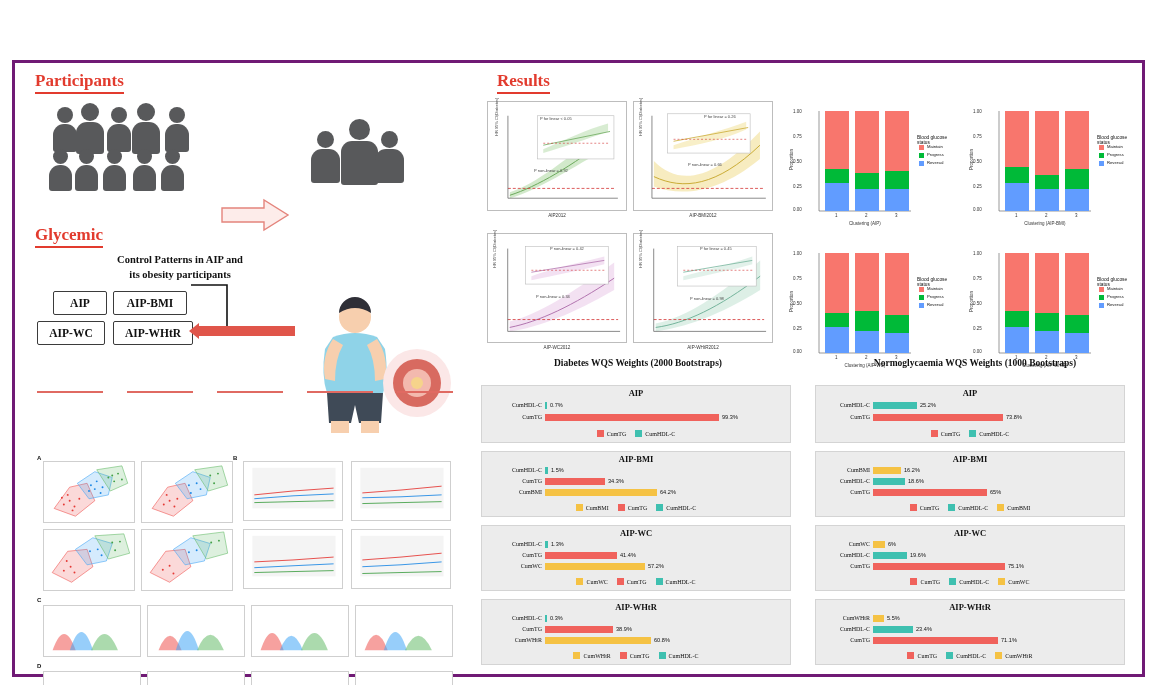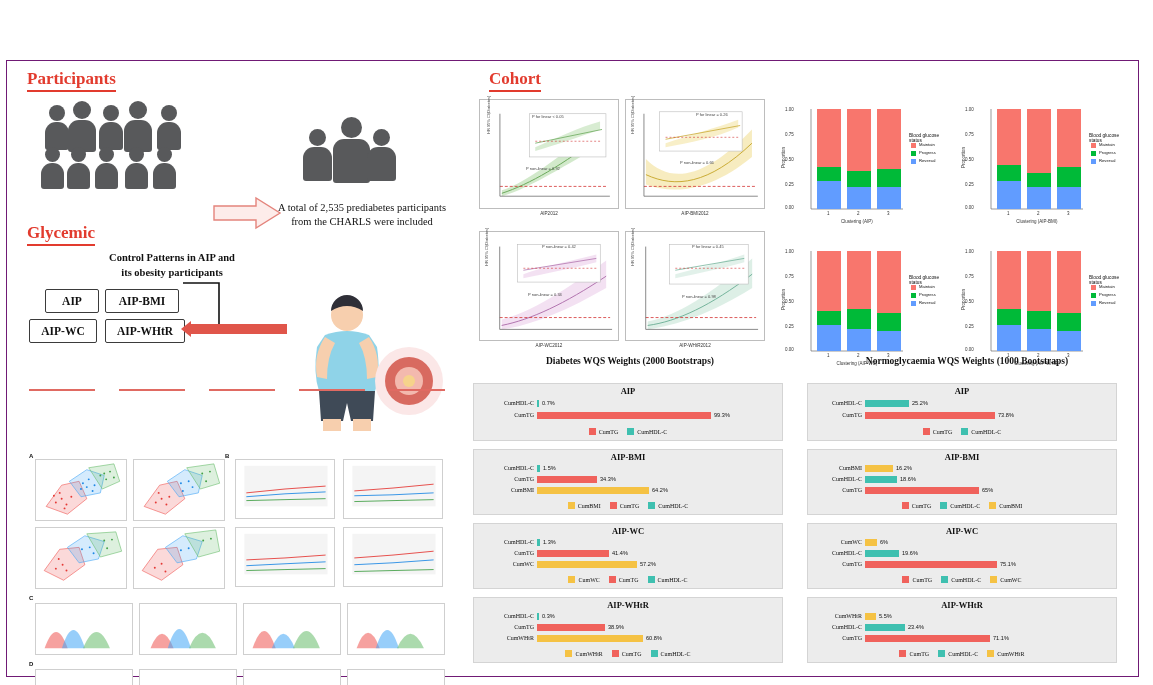--- a/index.html
+++ b/index.html
@@ -9,22 +9,22 @@
   
   .title-banner{
     position:absolute;left:10px;top:6px;width:1133px;height:48px;
     background:#ef3b36;color:#ffffff;display:flex;align-items:center;justify-content:center;
     text-align:center;padding:0 10px;box-sizing:border-box;
   }
   .title-banner .t{font-family:"Liberation Sans",sans-serif;font-weight:bold;font-size:14.5px;line-height:1.35;}
 
   
   .frame{
-    position:absolute;left:6px;top:60px;width:1133px;height:617px;
-    border:1px solid #701a75;box-sizing:border-box;background:#fff;
+    position:absolute;left:12px;top:60px;width:1133px;height:617px;
+    border:3px solid #701a75;box-sizing:border-box;background:#fff;
   }
 
   .sec-head{
     position:absolute;font-family:"Liberation Serif",serif;font-weight:bold;
     color:#e23b2e;font-size:17px;
   }
   .sec-head.underline:after{
     content:"";position:absolute;left:0;bottom:-3px;width:100%;height:2px;background:#e23b2e;
   }
 
@@ -151,21 +151,20 @@
       <div class="person" style="left:34px;top:6px;">
           <div class="head" style="left:0;top:0;width:21px;height:21px;"></div>
           <div class="body" style="left:-8px;top:22px;width:37px;height:44px;"></div>
         </div>
       <div class="person" style="left:66px;top:18px;">
           <div class="head" style="left:0;top:0;width:17px;height:17px;"></div>
           <div class="body" style="left:-6px;top:18px;width:29px;height:34px;"></div>
         </div>
     </div>
 
-    <div class="caption" style="left:260px;top:140px;width:190px;">A total of 2,535 prediabetes participants from the CHARLS were included</div>
 
     <div class="sec-head underline" style="left:20px;top:162px;">Glycemic</div>
 
     <div style="position:absolute;left:60px;top:190px;width:210px;text-align:center;font-family:'Liberation Serif',serif;font-weight:bold;font-size:10.5px;color:#111;line-height:1.4;">
       <div>Control Patterns in AIP and</div>
       <div>its obesity participants</div>
     </div>
 
     <div class="ebox" style="left:38px;top:228px;width:52px;height:22px;">AIP</div>
     <div class="ebox" style="left:98px;top:228px;width:72px;height:22px;">AIP-BMI</div>
@@ -399,21 +398,21 @@
       </div>
       <div class="bl-cell" style="left:318px;top:216px;width:98px;height:52px;">
         <svg viewBox="0 0 98 52" width="100%" height="100%">
           <path d="M8,46 q12,-32 24,0 z" fill="#ef5350" fill-opacity="0.55"></path>
           <path d="M28,46 q12,-38 24,0 z" fill="#42a5f5" fill-opacity="0.55"></path>
           <path d="M50,46 q14,-30 28,0 z" fill="#66bb6a" fill-opacity="0.55"></path>
         </svg>
       </div>
     </div>
 
-    <div class="sec-head underline" style="left:482px;top:8px;">Cohort</div>
+    <div class="sec-head underline" style="left:482px;top:8px;">Results</div>
 
     <div class="plotbox" style="left:472px;top:38px;width:140px;height:110px;">
       <svg viewBox="0 0 140 110" width="100%" height="100%">
         <path d="M22,92 C48,84 80,58 126,22 L126,44 C84,68 50,90 22,98 Z" fill="#7fbf6b" fill-opacity="0.35"></path>
         <path d="M22,95 C50,86 84,66 126,34" fill="none" stroke="#6aa85a" stroke-width="1"></path>
         <line x1="20" y1="88" x2="130" y2="88" stroke="#d32f2f" stroke-width="0.8" stroke-dasharray="3,2"></line>
         <line x1="20" y1="14" x2="20" y2="98" stroke="#555" stroke-width="0.7"></line>
         <line x1="20" y1="98" x2="132" y2="98" stroke="#555" stroke-width="0.7"></line>
         <rect x="50" y="14" width="78" height="44" fill="#ffffff" stroke="#bbb" stroke-width="0.6"></rect>
         <path d="M56,48 C76,40 100,28 122,22 L122,30 C100,38 76,46 56,52 Z" fill="#7fbf6b" fill-opacity="0.3"></path>

